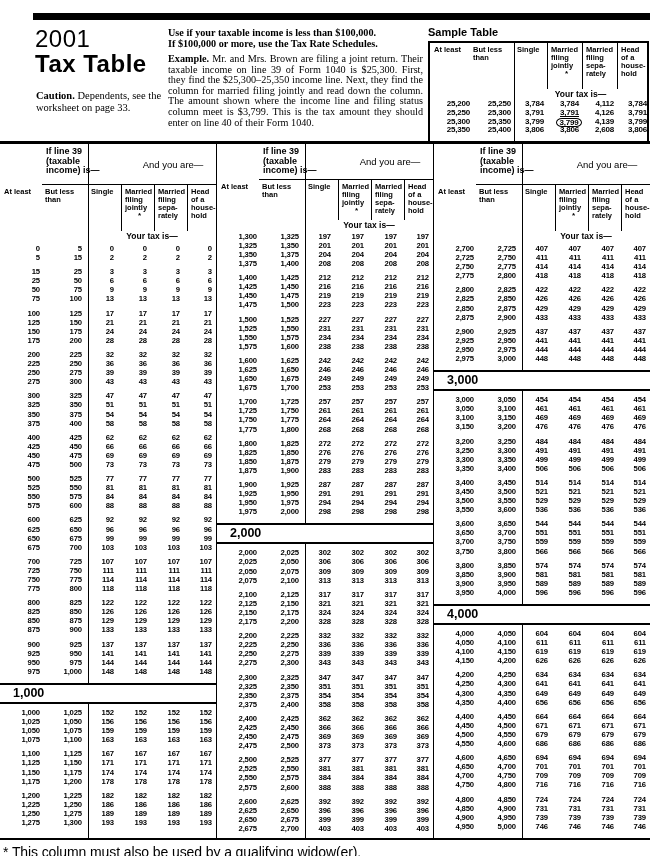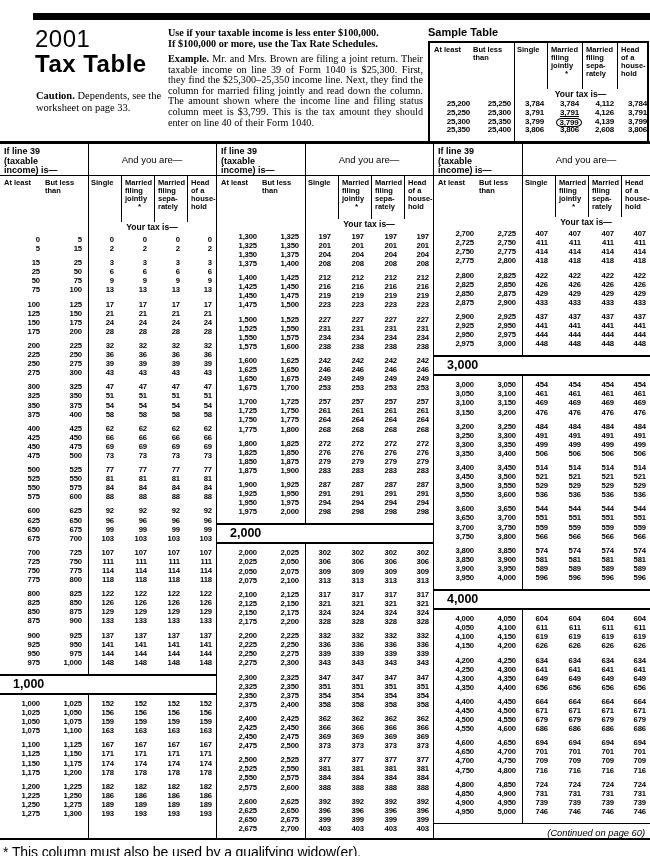--- a/index.html
+++ b/index.html
@@ -42,21 +42,21 @@
   .oval  { border:1.2px solid #000; border-radius:8px/6px; display:inline-block; padding:0 2.5px; margin-right:-3px; line-height:7.4px; }
 
   
   .maintable { position:absolute; left:0; top:141px; width:650px; height:699px;
                border-top:3px solid #000; border-bottom:2px solid #000;
                display:flex; background:#fff; }
   .tcol { flex:1 1 0; position:relative; display:flex; flex-direction:column; }
   .tcol + .tcol { border-left:1.6px solid #000; }
   .vline { position:absolute; left:88px; top:0; bottom:0; width:1.4px; background:#000; z-index:0; }
 
-  .rowA { display:flex; height:32px; border-bottom:1.4px solid #000; position:relative; }
+  .rowA { display:flex; height:41px; border-bottom:1.4px solid #000; position:relative;margin-left:42px; }
   .inc-label { width:88px; padding:3px 26px 0 4px; font-size:9px; font-weight:bold; line-height:9.5px; }
   .and-you   { flex:1; display:flex; align-items:center; justify-content:center; font-size:9.5px; font-weight:normal; }
 
   .rowB { display:flex; height:46px; font-size:7.5px; font-weight:bold; line-height:8px; }
   .hb-al  { width:42px; padding:3px 0 0 4px; }
   .hb-bl  { width:46px; padding:3px 0 0 3px; }
   .hb-s   { width:33px; padding:3px 0 0 3px; }
   .hb-mfj { width:33px; padding:3px 0 0 3px; border-left:1.3px solid #000; }
   .hb-mfs { width:33px; padding:3px 0 0 3px; border-left:1.3px solid #000; }
   .hb-hoh { flex:1;      padding:3px 0 0 3px; border-left:1.3px solid #000; }
@@ -83,21 +83,21 @@
 <body>
 
 <div class="top-rule"></div>
 
 <div class="title-year">2001</div>
 <div class="title-main">Tax Table</div>
 
 <div class="caution"><b>Caution.</b><span> Dependents, see the worksheet on page 33.</span></div>
 
 <div class="instructions">
-  <div class="use-line">Use if your taxable income is less enter $100,000.</div>
+  <div class="use-line">Use if your taxable income is less than $100,000.</div>
   <div class="use-line">If $100,000 or more, use the Tax Rate Schedules.</div>
   <div class="example"><b>Example.</b><span> Mr. and Mrs. Brown are filing a joint return. Their taxable income on line 39 of Form 1040 is $25,300. First, they find the $25,300–25,350 income line. Next, they find the column for married filing jointly and read down the column. The amount shown where the income line and filing status column meet is $3,799. This is the tax amount they should enter on line 40 of their Form 1040.</span></div>
 </div>
 
 <div class="sample-wrap">
   <div class="sample-title">Sample Table</div>
   <div class="sample-box">
     <div class="svline"></div>
     <div class="sb-head">
       <div class="sb-al">At least</div>
@@ -1582,19 +1582,16 @@
           <div class="trow">
             <span class="c0">4,950</span>
             <span class="c1">5,000</span>
             <span class="c2">746</span>
             <span class="c3">746</span>
             <span class="c4">746</span>
             <span class="c5">746</span>
           </div>
         </div>
       </div>
-  <div class="endblock">
-        <div class="continued">(Continued on page 60)</div>
-      </div>
     </div>
 </div>
 
 <div class="footnote">* This column must also be used by a qualifying widow(er).</div>
 
 </body></html>

